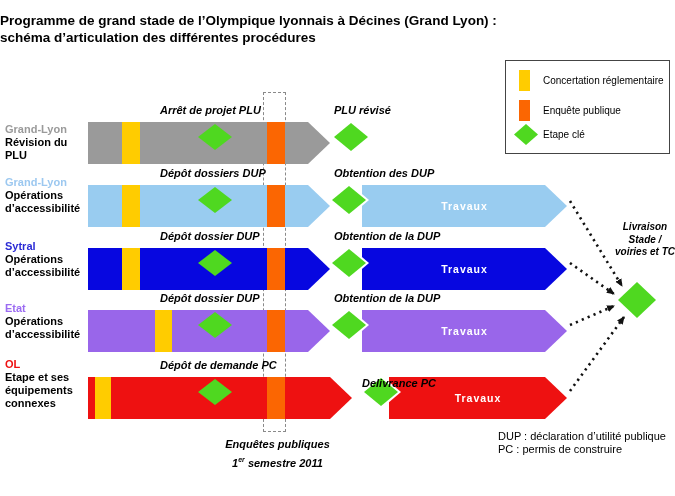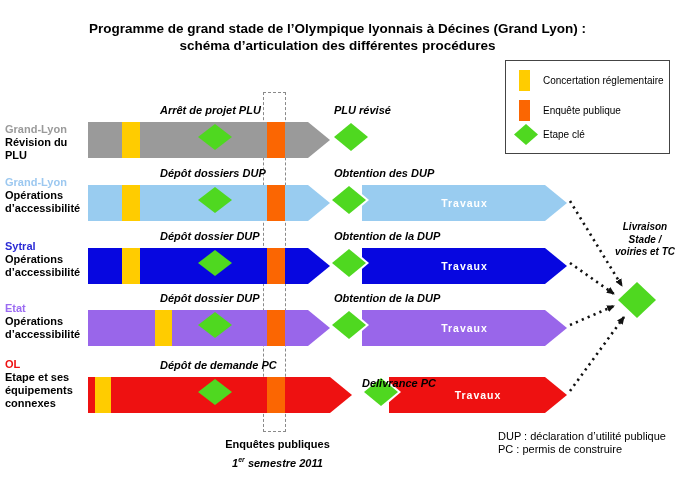--- a/index.html
+++ b/index.html
@@ -1,40 +1,40 @@
 <!DOCTYPE html>
 <html><head>
 <meta charset="utf-8">
 <style>
   html,body{margin:0;padding:0;}
   body{width:675px;height:496px;background:#fff;font-family:"Liberation Sans",sans-serif;position:relative;overflow:hidden;}
   .page{position:absolute;inset:0;}
-  .title{position:absolute;top:20px;left:0;width:675px;text-align:center;font-size:13.5px;font-weight:bold;color:#000;line-height:17px;}
+  .title{position:absolute;top:12px;left:0;width:675px;font-size:13.5px;font-weight:bold;color:#000;line-height:17px;}
   
   .legend{position:absolute;left:505px;top:60px;width:163px;height:92px;border:1px solid #444;background:#fff;z-index:6;}
   .lg-swatch{position:absolute;left:13px;width:11px;height:21px;}
   .lg-dia{position:absolute;left:8px;top:63px;width:24px;height:21px;clip-path:polygon(50% 0,100% 50%,50% 100%,0 50%);}
   .lg-label{position:absolute;left:37px;font-size:10px;color:#000;white-space:nowrap;}
   
   .dashed-window{position:absolute;left:263px;top:92px;width:21px;height:338px;border:1px dashed #8a8a8a;z-index:1;}
   
   .row-label{position:absolute;left:5px;width:86px;font-size:11px;font-weight:bold;line-height:13px;color:#000;z-index:3;}
-  .bar{position:absolute;height:36px;z-index:2;text-align:center;}
+  .bar{position:absolute;height:42px;z-index:2;text-align:center;}
   .arrow{clip-path:polygon(0 0,calc(100% - 22px) 0,100% 50%,calc(100% - 22px) 100%,0 100%);}
   .seg{position:absolute;top:0;height:100%;}
   .trv-bar{display:flex;align-items:center;justify-content:center;}
   .trv{color:#fff;font-size:10.5px;font-weight:bold;letter-spacing:1px;}
   .dia{position:absolute;clip-path:polygon(50% 0,100% 50%,50% 100%,0 50%);z-index:3;}
   .dia-outer{position:absolute;clip-path:polygon(50% 0,100% 50%,50% 100%,0 50%);background:#fff;z-index:3;}
   .dia-inner{position:absolute;inset:3px;clip-path:polygon(50% 0,100% 50%,50% 100%,0 50%);}
   .mlabel{position:absolute;font-size:11px;font-weight:bold;font-style:italic;color:#000;white-space:nowrap;z-index:3;}
   
   .connectors{position:absolute;left:0;top:0;z-index:4;pointer-events:none;}
   .livraison{position:absolute;left:600px;top:221px;width:90px;text-align:center;font-size:10px;font-weight:bold;font-style:italic;line-height:12.5px;color:#000;z-index:3;}
-  .enq1{position:absolute;left:210px;top:438px;width:135px;text-align:center;font-size:11px;font-weight:bold;}
+  .enq1{position:absolute;left:210px;top:438px;width:135px;text-align:center;font-size:11px;font-weight:bold;font-style:italic;}
   .enq2{position:absolute;left:210px;top:456px;width:135px;text-align:center;font-size:11px;font-weight:bold;font-style:italic;}
   .enq2 sup{font-size:7px;}
   .abbrev{position:absolute;left:498px;top:430px;font-size:11px;line-height:13.2px;color:#000;}
   .source{position:absolute;left:8px;top:476px;font-size:11px;font-style:italic;color:#000;}
 </style>
 </head>
 <body>
 
 <div class="page">
 

